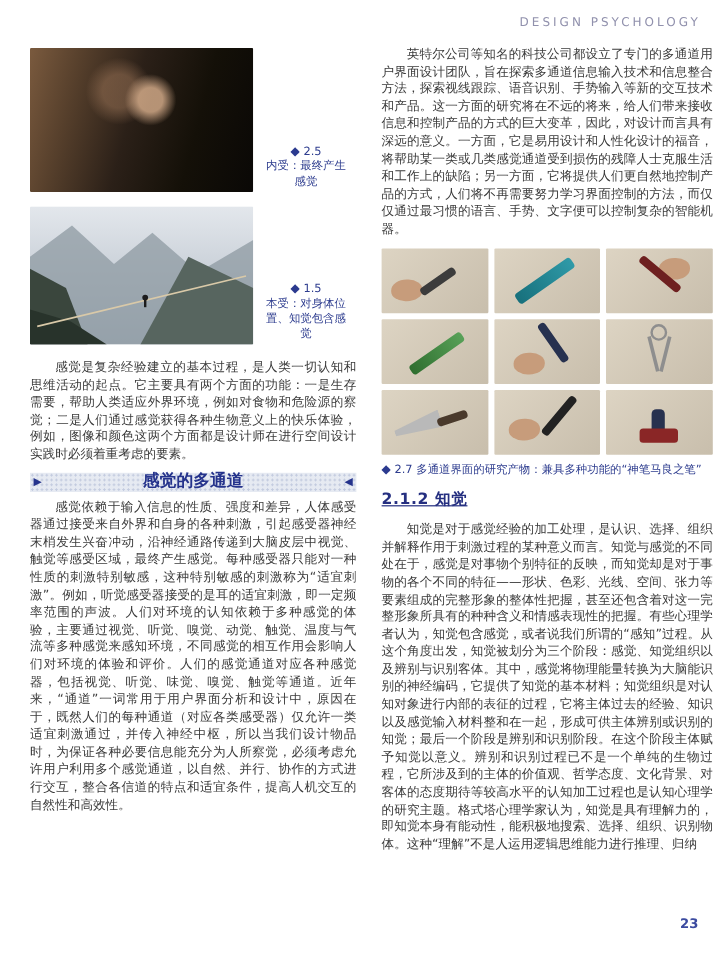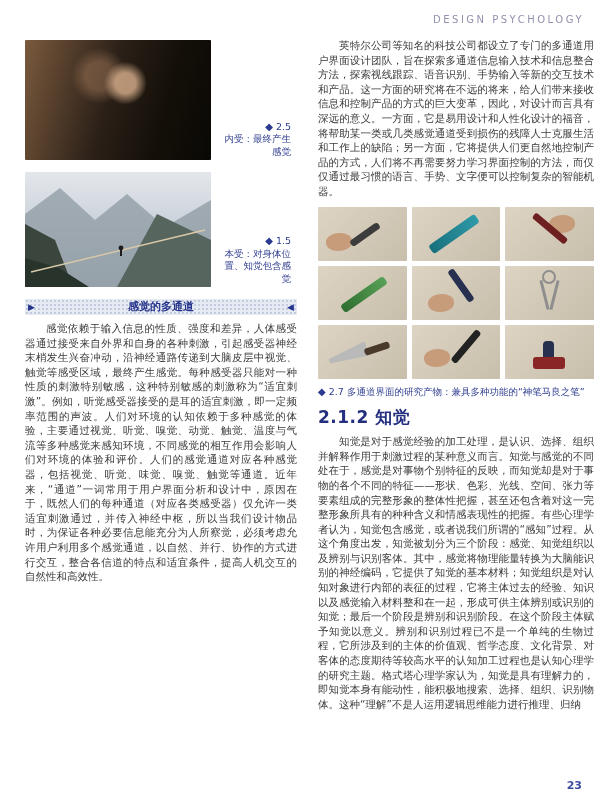--- a/index.html
+++ b/index.html
@@ -22,32 +22,32 @@
   .fig-img{width:186px;flex:0 0 186px;border-radius:1px;}
   .img-headache{
     height:120px;
     background:
       radial-gradient(circle at 54% 36%, rgba(198,160,128,.9) 0 8%, rgba(198,160,128,0) 17%),
       radial-gradient(circle at 40% 30%, rgba(160,120,90,.5) 0 10%, rgba(160,120,90,0) 20%),
       linear-gradient(105deg,#7a5a3e 0%,#57402c 20%,#2b2018 45%,#141008 72%,#0a0806 100%);
   }
   .img-tightrope{height:115px;display:block;}
   .fig-caption{margin-left:8px;width:72px;padding-bottom:2px;
-    font-size:9.5px;line-height:12.5px;color:#2e3d8f;text-align:right;}
+    font-size:9.5px;line-height:12.5px;color:#2e3d8f;text-align:center;}
   .fig-cap-head{white-space:nowrap;}
   .diamond{color:#2b3a8f;font-size:10px;}
   
   .section-bar{
     display:flex;align-items:center;margin:7px 0 6px 0;height:16px;
     background-color:#e6eaf2;
     background-image:radial-gradient(#c3cbdf 0.8px, transparent 0.9px);
     background-size:4px 4px;
   }
   .section-bar .tri{flex:0 0 auto;color:#25338c;font-size:9px;line-height:16px;padding:0 3px;}
-  .section-bar .bar-title{flex:1;text-align:center;color:#25338c;font-weight:bold;font-size:11px;}
+  .section-bar .bar-title{flex:1;text-align:center;color:#25338c;font-weight:bold;font-size:14px;}
   
   .tool-grid{display:grid;grid-template-columns:repeat(3,1fr);gap:5px;margin:8px 0 6px 0;}
   .cell{position:relative;height:54px;overflow:hidden;border-radius:1px;
     background:linear-gradient(135deg,#ddd4c3,#c8beac);}
   .pen{position:absolute;width:46px;height:7px;border-radius:3px;top:24px;left:20px;transform:rotate(-35deg);}
   .hand{position:absolute;width:26px;height:18px;background:#c79c7b;border-radius:50% 45% 50% 45%;}
   .c1 .pen{background:#3c3c3c;width:34px;left:30px;}
   .c1 .hand{left:8px;top:26px;}
   .c2 .pen{background:linear-gradient(90deg,#17707c,#2f9aa8);width:56px;height:10px;top:22px;left:14px;}
   .c3 .pen{background:#6e2020;width:42px;transform:rotate(40deg);top:18px;left:24px;}
@@ -61,23 +61,23 @@
   .c6 .knob{position:absolute;width:10px;height:10px;border:2.5px solid #8e8e8e;border-radius:50%;top:4px;left:37px;background:transparent;}
   .c7 .blade{position:absolute;width:40px;height:15px;background:#b9b9b9;top:22px;left:10px;transform:rotate(-18deg);clip-path:polygon(0 40%,100% 0,100% 100%,0 70%);}
   .c7 .handle{position:absolute;width:26px;height:7px;background:#4a3a2c;border-radius:3px;top:20px;left:46px;transform:rotate(-18deg);}
   .c8 .pen{background:#222222;width:40px;transform:rotate(-50deg);left:34px;top:18px;}
   .c8 .hand{left:12px;top:24px;}
   .c9 .stamp-base{position:absolute;width:32px;height:12px;background:#8a2626;border-radius:3px;bottom:10px;left:28px;}
   .c9 .stamp-handle{position:absolute;width:11px;height:18px;background:#27314f;border-radius:4px 4px 2px 2px;bottom:20px;left:38px;}
   
   .cap-inline{font-size:9.5px;color:#2e3d8f;text-align:left;margin:2px 0 12px 0;line-height:13px;}
   
-  .sub-heading{font-size:17px;font-weight:bold;color:#252f80;margin:0 0 10px 0;letter-spacing:0.5px;}
+  .sub-heading{font-size:13px;font-weight:bold;color:#252f80;margin:0 0 10px 0;letter-spacing:0.5px;text-decoration:underline;}
   
-  .page-number{position:absolute;right:18px;bottom:8px;font-size:11px;color:#3c4ba0;font-weight:bold;}
+  .page-number{position:absolute;right:18px;bottom:24px;font-size:11px;color:#3c4ba0;font-weight:bold;}
 </style>
 </head>
 <body>
 
 <div class="page">
 
   <div class="running-head">DESIGN PSYCHOLOGY</div>
 
   <div class="col col-left">
 
@@ -111,20 +111,21 @@
       </svg>
       <div class="fig-caption">
         <div class="fig-cap-head">
           <span class="diamond">◆</span>
           <span>1.5</span>
         </div>
         <div class="fig-cap-text">本受：对身体位置、知觉包含感觉</div>
       </div>
     </div>
 
+    <p class="para">感觉是复杂经验建立的基本过程，是人类一切认知和思维活动的起点。它主要具有两个方面的功能：一是生存需要，帮助人类适应外界环境，例如对食物和危险源的察觉；二是人们通过感觉获得各种生物意义上的快乐体验，例如，图像和颜色这两个方面都是设计师在进行空间设计实践时必须着重考虑的要素。</p>
 
     <div class="section-bar">
       <span class="tri">▶</span>
       <span class="bar-title">感觉的多通道</span>
       <span class="tri">◀</span>
     </div>
 
     <p class="para">感觉依赖于输入信息的性质、强度和差异，人体感受器通过接受来自外界和自身的各种刺激，引起感受器神经末梢发生兴奋冲动，沿神经通路传递到大脑皮层中视觉、触觉等感受区域，最终产生感觉。每种感受器只能对一种性质的刺激特别敏感，这种特别敏感的刺激称为“适宜刺激”。例如，听觉感受器接受的是耳的适宜刺激，即一定频率范围的声波。人们对环境的认知依赖于多种感觉的体验，主要通过视觉、听觉、嗅觉、动觉、触觉、温度与气流等多种感觉来感知环境，不同感觉的相互作用会影响人们对环境的体验和评价。人们的感觉通道对应各种感觉器，包括视觉、听觉、味觉、嗅觉、触觉等通道。近年来，“通道”一词常用于用户界面分析和设计中，原因在于，既然人们的每种通道（对应各类感受器）仅允许一类适宜刺激通过，并传入神经中枢，所以当我们设计物品时，为保证各种必要信息能充分为人所察觉，必须考虑允许用户利用多个感觉通道，以自然、并行、协作的方式进行交互，整合各信道的特点和适宜条件，提高人机交互的自然性和高效性。</p>
   </div>
 

